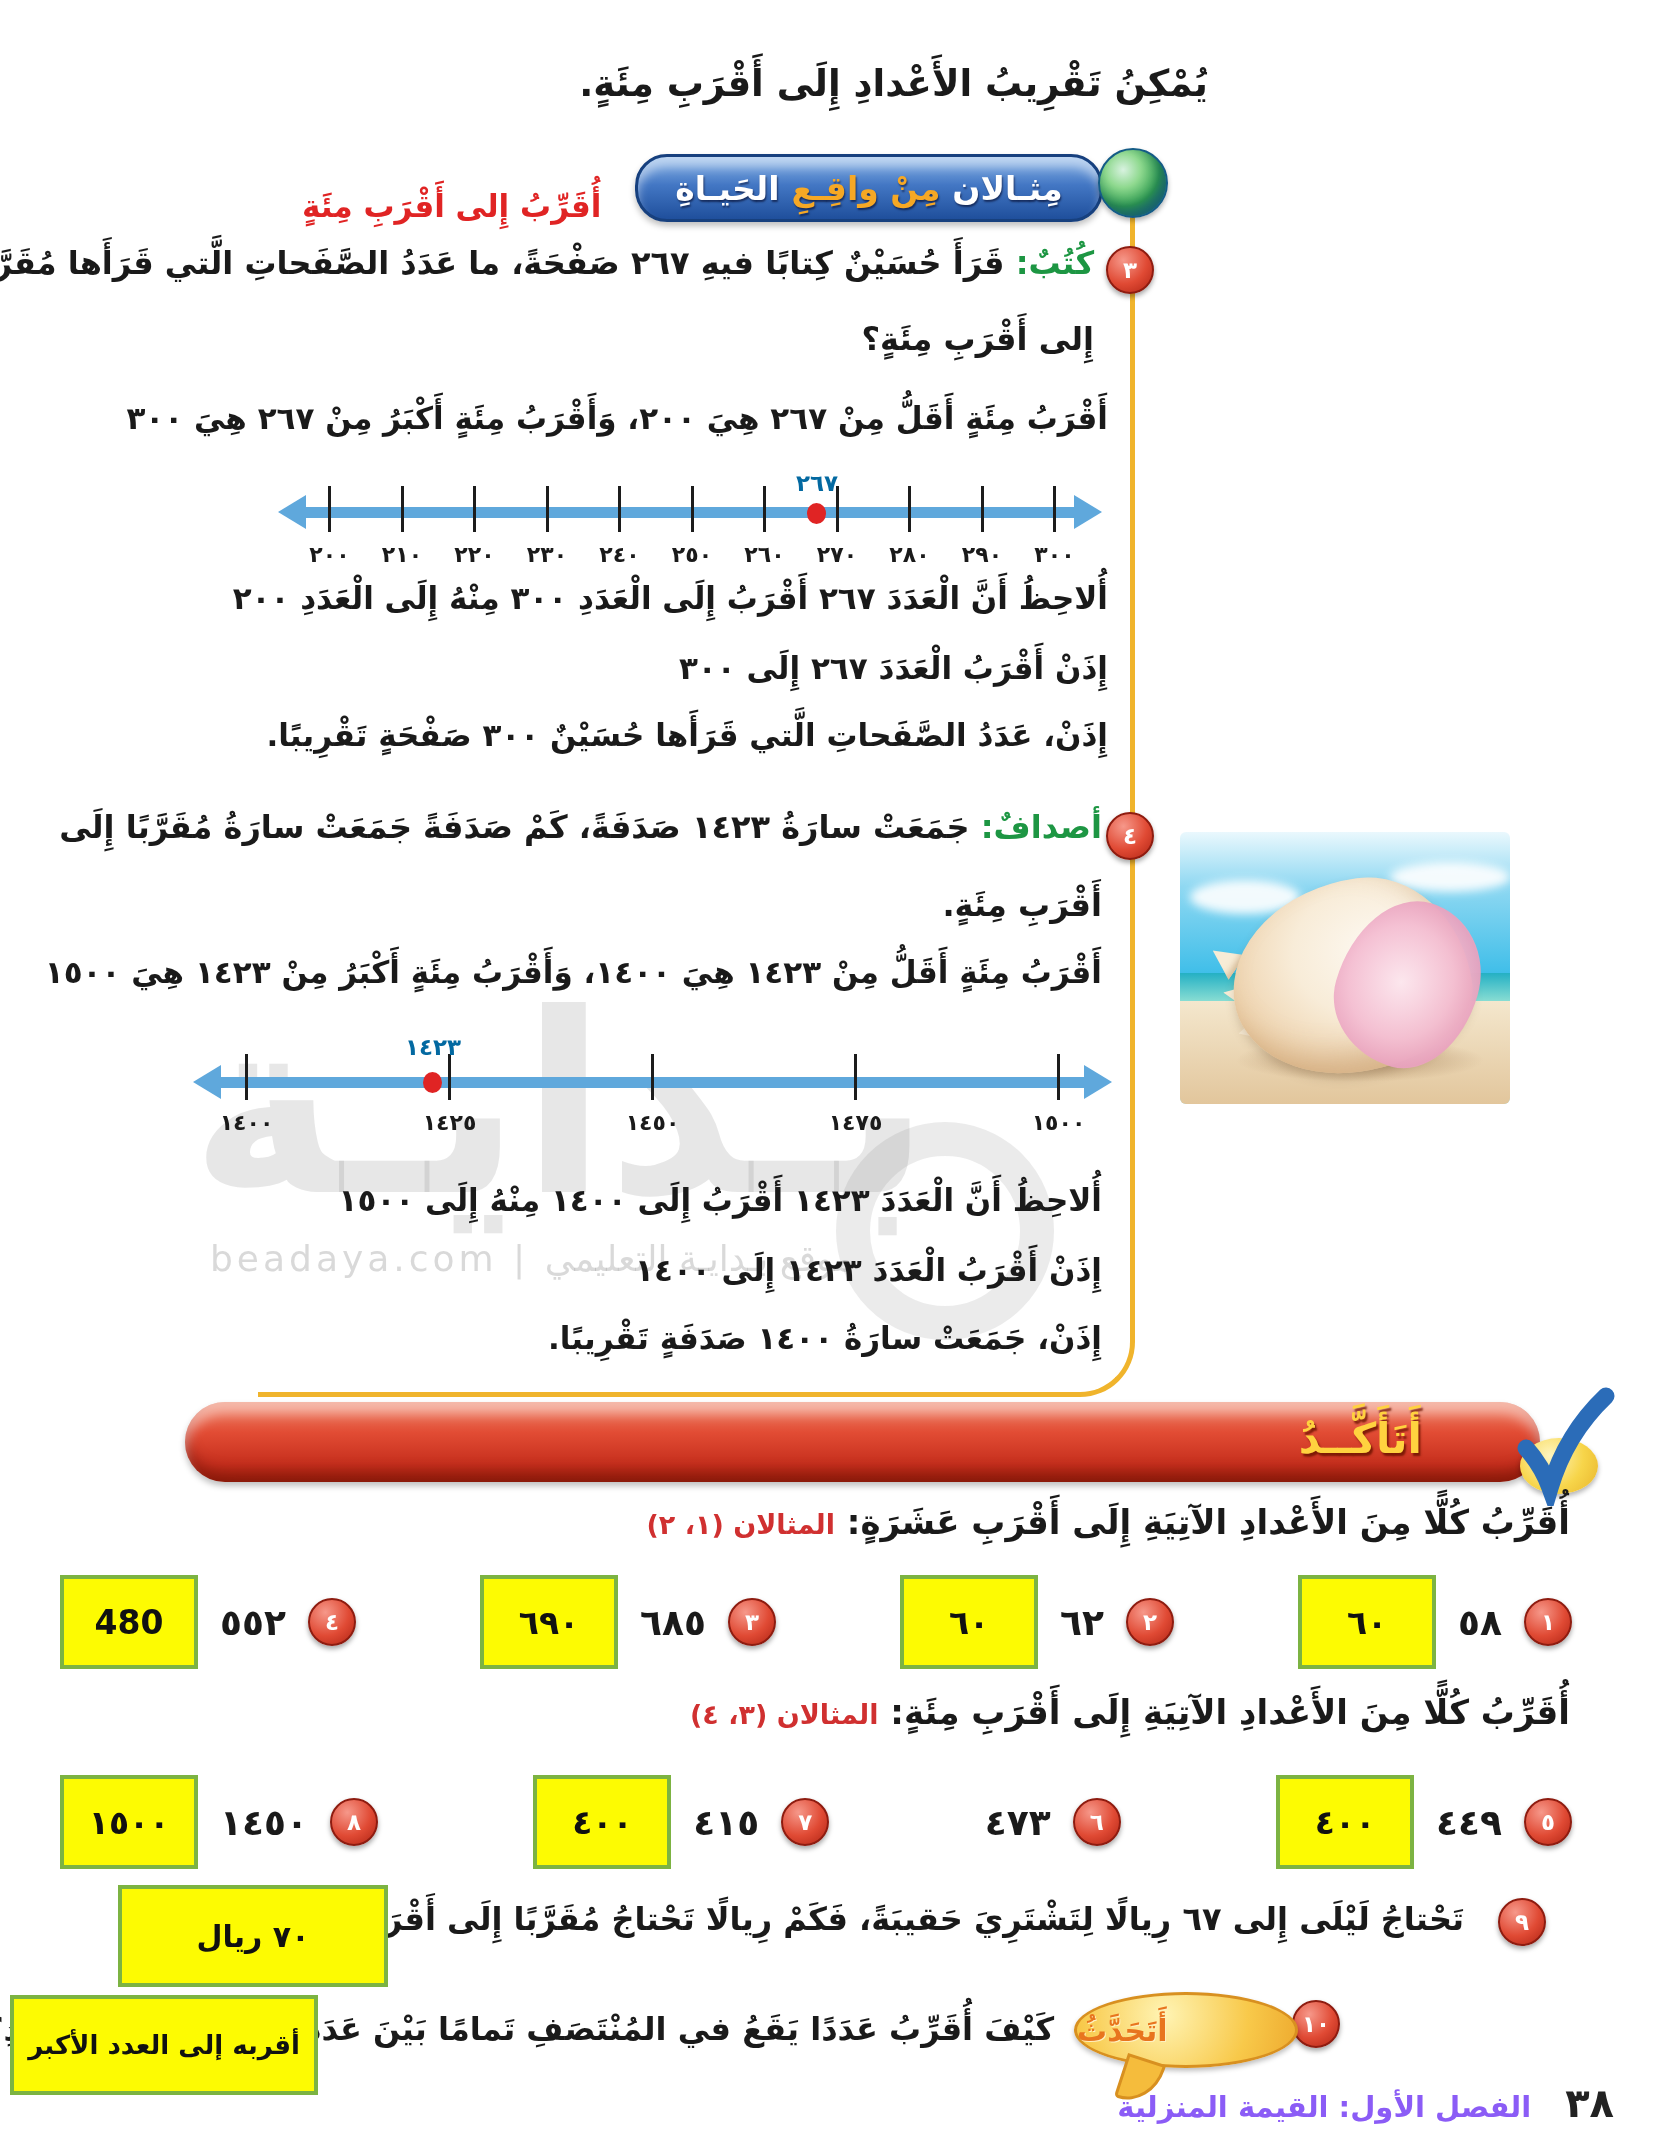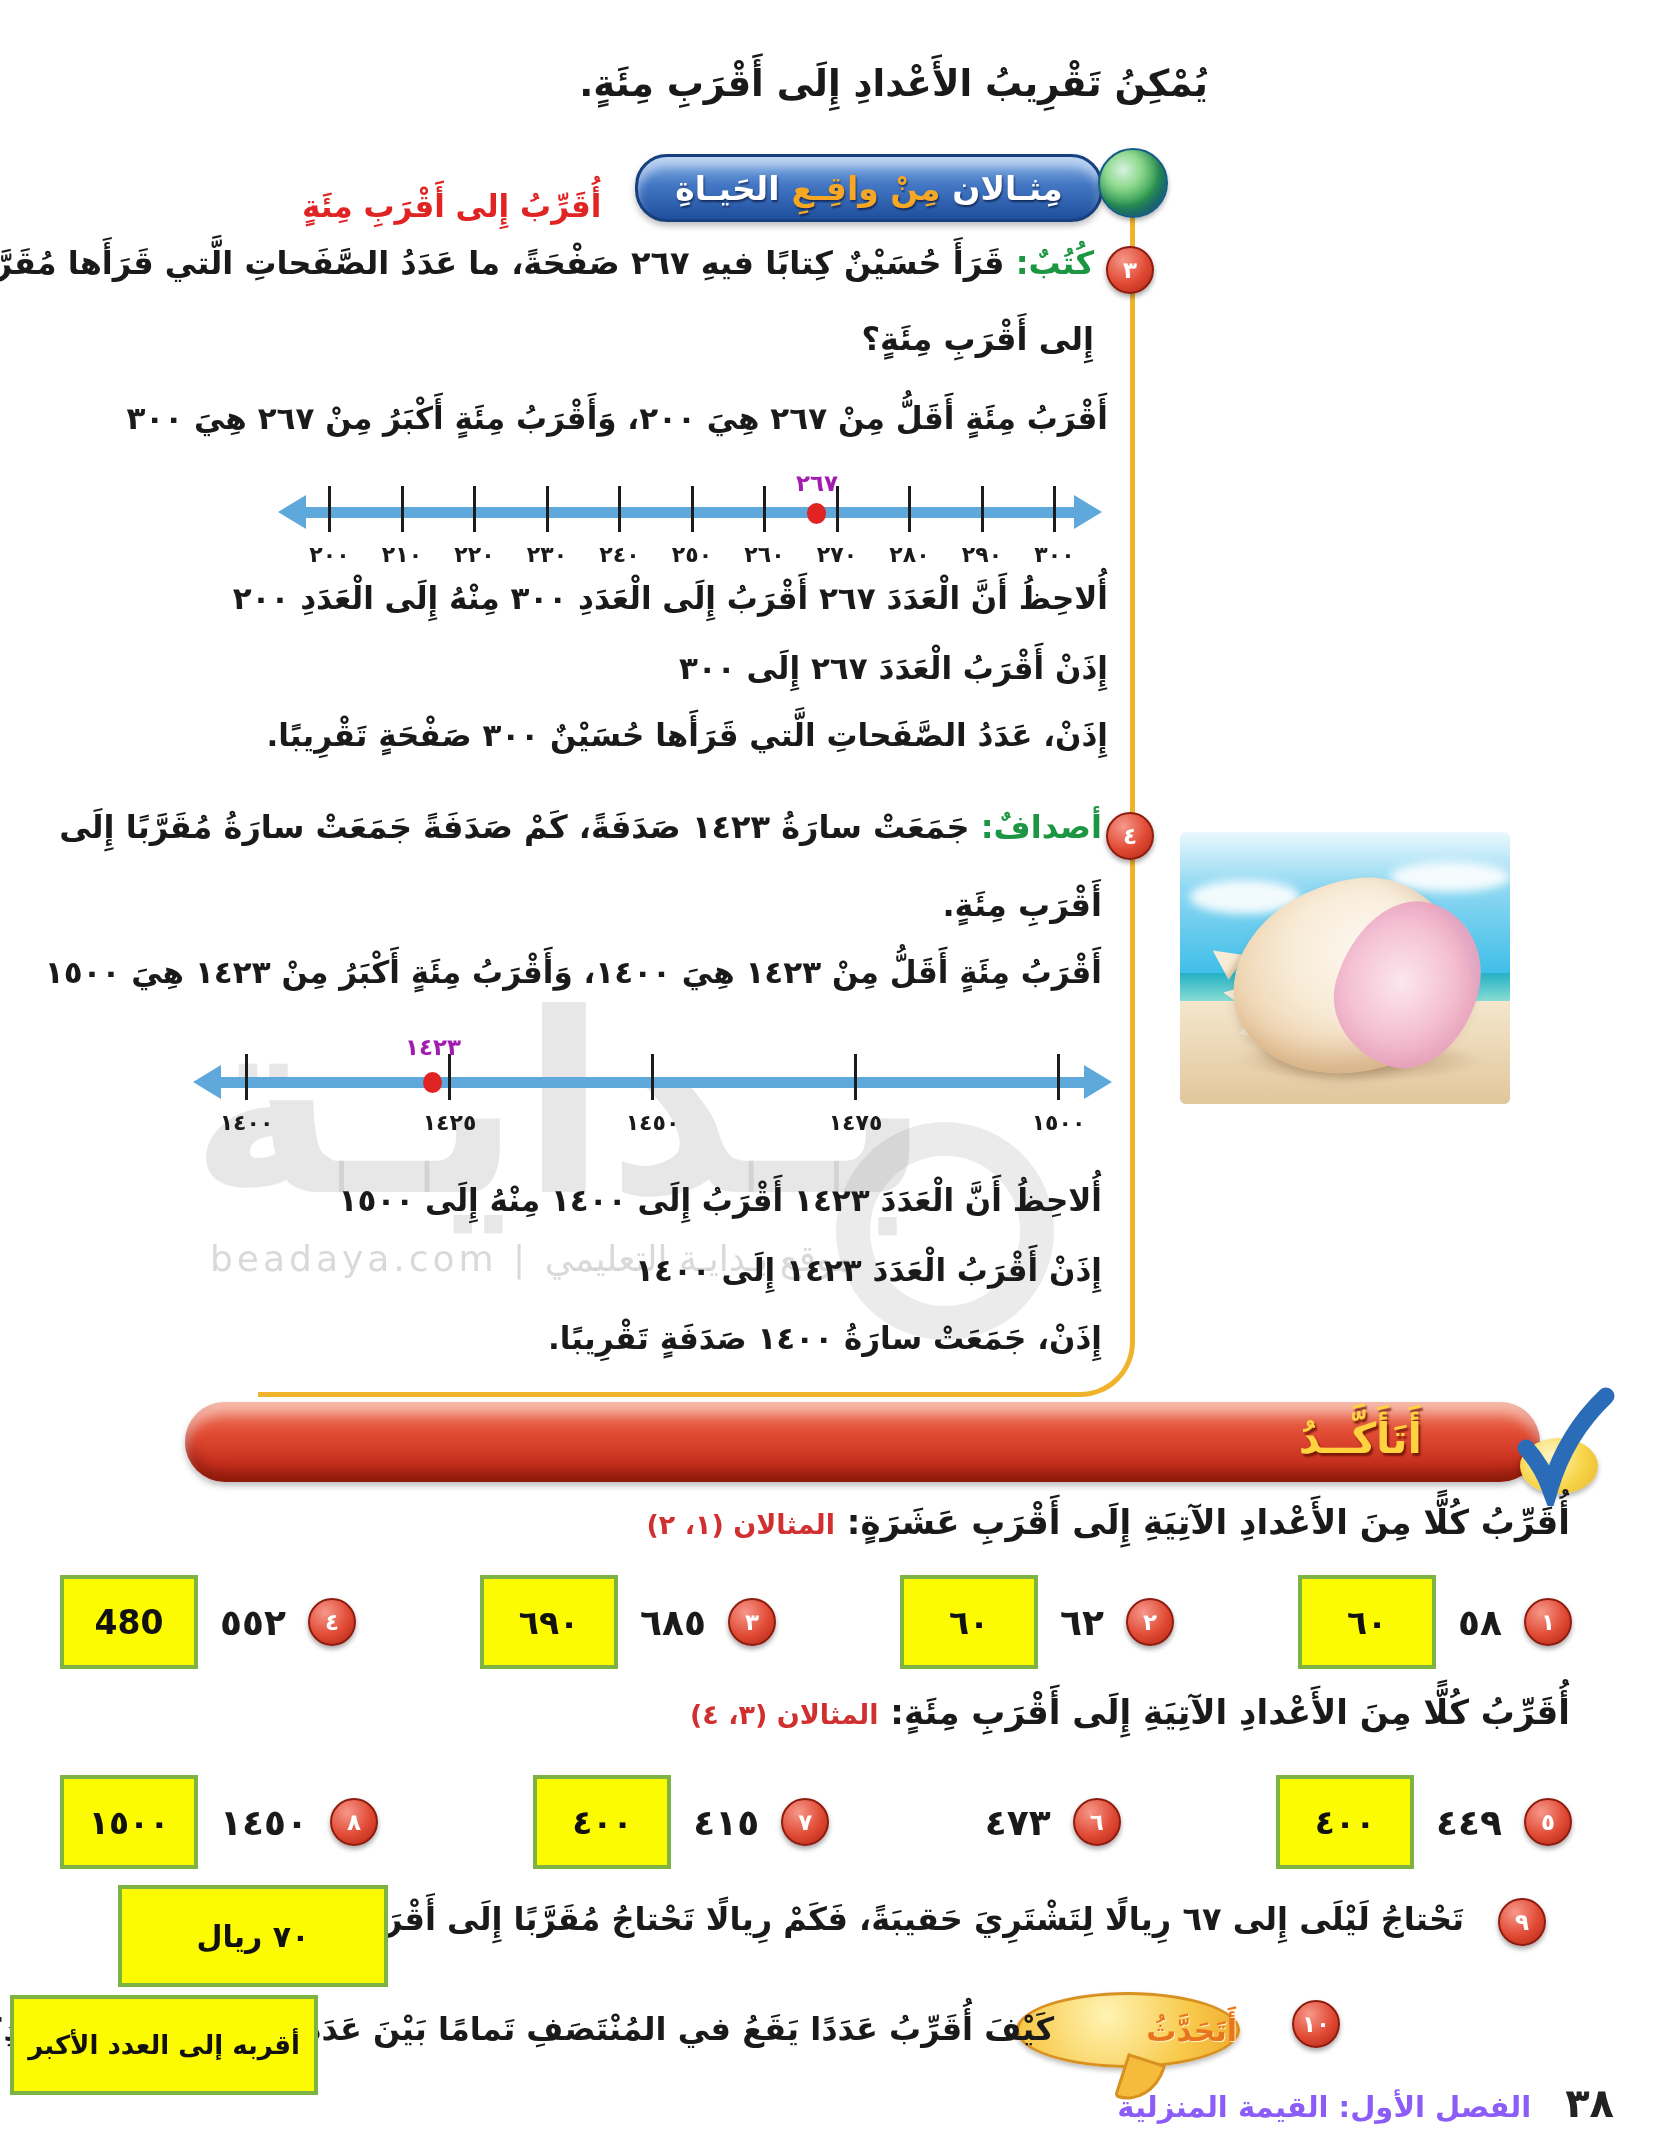--- a/index.html
+++ b/index.html
@@ -73,21 +73,21 @@
   .nl-ticks{position:absolute;display:flex;justify-content:space-between;}
   .nl1 .nl-ticks{left:48px;right:44px;top:16px;}
   .nl2 .nl-ticks{left:50px;right:50px;top:32px;}
   .tick{position:relative;width:3px;}
   .tick-mark{width:3px;height:46px;background:#1c1c1c;}
   .tick-label{position:absolute;top:56px;left:50%;transform:translateX(-50%);
     font-size:22px;font-weight:bold;white-space:nowrap;}
   .nl-dot{position:absolute;width:19px;height:21px;border-radius:50%;background:#e02424;}
   .nl1 .nl-dot{left:527px;top:33px;}
   .nl2 .nl-dot{left:228px;top:50px;}
-  .nl-point-label{position:absolute;color:#a21caf;font-size:23px;font-weight:bold;transform:translateX(-50%);white-space:nowrap;}
+  .nl-point-label{position:absolute;color:#0369a1;font-size:23px;font-weight:bold;transform:translateX(-50%);white-space:nowrap;}
   .nl1 .nl-point-label{left:537px;top:0px;}
   .nl2 .nl-point-label{left:238px;top:12px;}
 
   
   .shell-scene{top:832px;left:1180px;width:330px;height:272px;border-radius:6px;overflow:hidden;
     box-shadow:inset 0 0 14px 10px rgba(255,255,255,.9);}
   .sky{position:absolute;inset:0;background:linear-gradient(180deg,#eaf8fd 0%,#8fd8f2 20%,#38bce8 55%,#9fe2ea 60%);}
   .cloud{position:absolute;background:#ffffff;border-radius:50%;filter:blur(5px);opacity:.9;}
   .cloud.c1{left:10px;top:48px;width:110px;height:34px;}
   .cloud.c2{left:210px;top:30px;width:120px;height:30px;}
@@ -133,23 +133,23 @@
   .ex-value{font-size:36px;font-weight:bold;}
   .ans-box{width:130px;height:86px;background:#fdfb02;border:4px solid #7cb342;
     display:flex;align-items:center;justify-content:center;font-size:33px;font-weight:bold;color:#111;}
   .ans-box.low{transform:translateY(22px);height:104px;}
   .q9-badge{top:1898px;left:1498px;}
   .q9-text{top:1900px;right:190px;font-size:32px;font-weight:bold;}
   .q9-box{top:1885px;left:118px;width:262px;height:94px;font-size:30px;}
   .q10-badge{top:2000px;left:1292px;}
   .q10-text{top:2010px;right:600px;font-size:32px;font-weight:bold;}
   .q10-box{top:1995px;left:10px;width:300px;height:92px;font-size:26px;}
-  .bubble{top:1992px;left:1016px;width:218px;height:70px;border-radius:50%;
+  .bubble{top:1992px;left:1074px;width:218px;height:70px;border-radius:50%;
     background:radial-gradient(circle at 40% 28%, #fff4b4 0%, #f8c94a 60%, #eda92e 100%);
-    border:3px solid #d89020;display:flex;align-items:center;justify-content:flex-end;
+    border:3px solid #d89020;display:flex;align-items:center;justify-content:flex-start;
     box-shadow:0 3px 5px rgba(0,0,0,.25);}
   .bubble span{color:#e8751e;font-size:30px;font-weight:bold;text-shadow:1px 1px 0 #fff0c0;}
   .bubble-tail{top:2058px;left:1120px;width:34px;height:40px;background:#f5bc3c;border:3px solid #d89020;
     border-radius:0 0 90% 10%;transform:rotate(18deg);}
 
   
   .footer{top:2080px;right:40px;display:flex;direction:rtl;align-items:baseline;gap:34px;}
   .page-num{font-size:40px;font-weight:bold;color:#222;}
   .chapter{font-size:29px;font-weight:bold;color:#8b5cf6;direction:rtl;}
 

